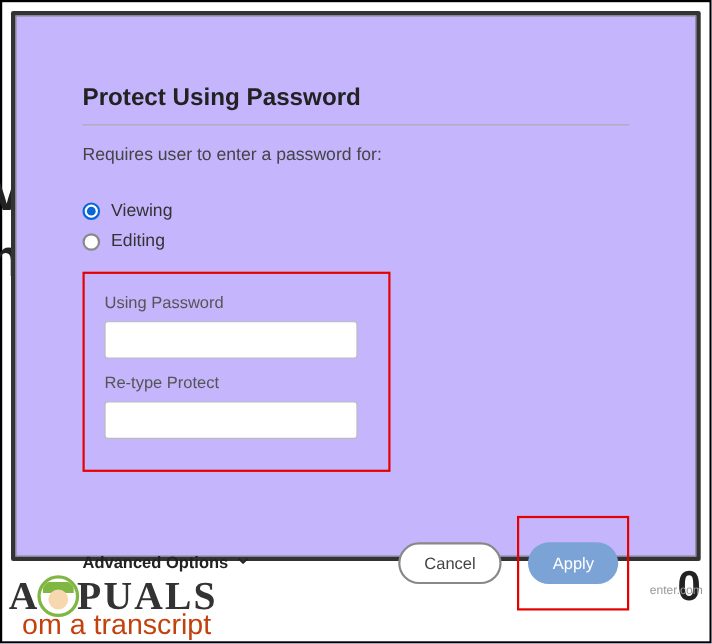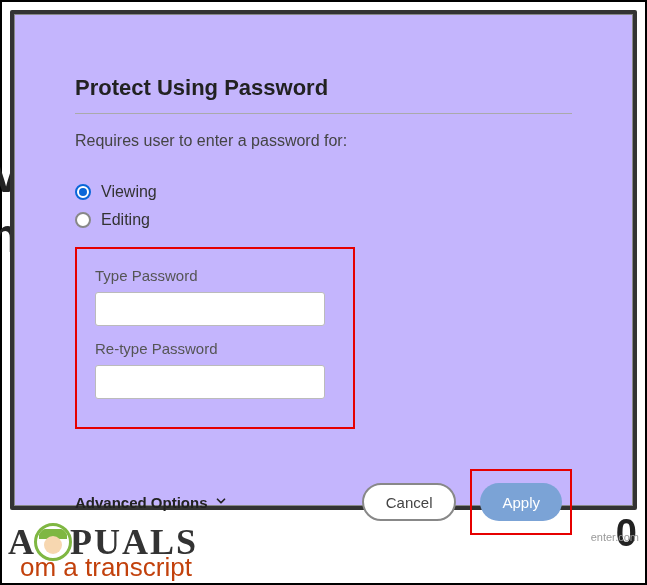--- a/index.html
+++ b/index.html
@@ -133,21 +133,21 @@
       display: inline-flex;
       align-items: center; justify-content: center;
     }
     .btn-cancel {
       background: #fff;
       border: 2px solid #888;
       color: #444;
     }
     .apply-wrapper {
       border: 2px solid #e60000;
-      padding: 12px 8px;
+      padding: 22px 8px;
     }
     .btn-apply {
       background: #7ba3d6;
       border: none;
       color: #fff;
       min-width: 80px;
     }
     .watermark-logo {
       position: absolute;
       left: 8px;
@@ -209,23 +209,23 @@
         </span>
       <span>Viewing</span>
     </div>
     <div class="radio-row">
       <span class="radio"></span>
       <span>Editing</span>
     </div>
   </div>
 
   <div class="password-box">
-    <div class="field-label">Type Password</div>
+    <div class="field-label">Using Password</div>
     <input type="password" class="text-input" value="" style="">
-    <div class="field-label">Re-type Password</div>
+    <div class="field-label">Re-type Protect</div>
     <input type="password" class="text-input" value="" style="">
   </div>
 
   <div class="footer-row">
     <div class="adv-options">
       <span>Advanced Options</span>
       <span>
         <svg width="14" height="14" viewBox="0 0 24 24">
             <path d="M6 9l6 6 6-6" fill="none" stroke="#222" stroke-width="3" stroke-linecap="round" stroke-linejoin="round"></path>
           </svg>

